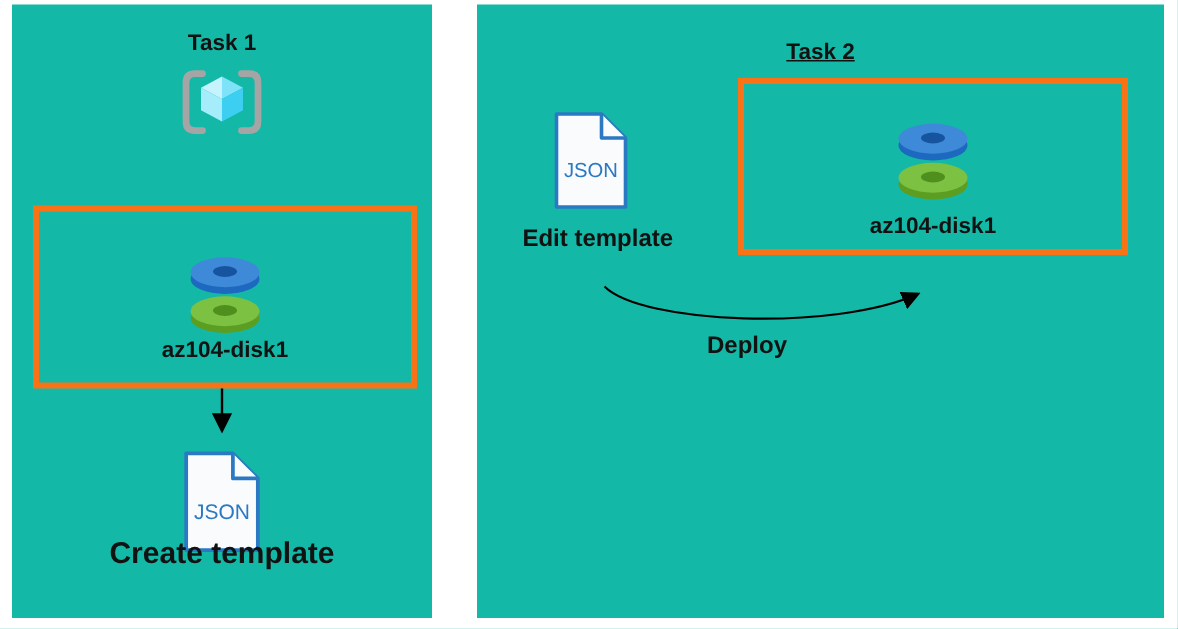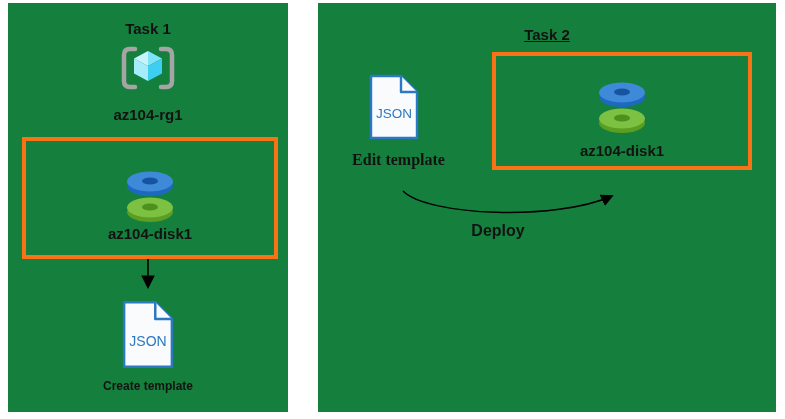--- a/index.html
+++ b/index.html
@@ -1,18 +1,18 @@
 <!DOCTYPE html>
 <html><head>
 <meta charset="utf-8">
 <style>
   html,body{margin:0;padding:0;background:#ffffff;}
   .page{position:relative;width:785px;height:419px;background:#ffffff;
         font-family:"Liberation Sans",sans-serif;overflow:hidden;}
-  .panel{position:absolute;top:3px;height:409px;background:#15803d;}
+  .panel{position:absolute;top:3px;height:409px;background:#14b8a6;}
   .panel-left{left:8px;width:280px;}
   .panel-right{left:318px;width:458px;}
   .lbl{position:absolute;font-weight:700;font-size:15px;color:#121212;
        text-align:center;white-space:nowrap;line-height:18px;}
   .full{left:0;width:100%;}
   .box{position:absolute;border:4px solid #f97316;background:transparent;}
   .abs{position:absolute;}
   svg{display:block;}
 </style>
 </head>
@@ -26,21 +26,20 @@
 
     <svg class="abs" style="left:112px;top:42px;" width="56" height="46" viewBox="0 0 56 46">
       <path d="M15,4 H10 Q4,4 4,10 V36 Q4,42 10,42 H15" fill="none" stroke="#A5A5A5" stroke-width="4.5" stroke-linecap="round"></path>
       <path d="M41,4 H46 Q52,4 52,10 V36 Q52,42 46,42 H41" fill="none" stroke="#A5A5A5" stroke-width="4.5" stroke-linecap="round"></path>
       <polygon points="28,6 14,13.5 28,21" fill="#C6F4FE"></polygon>
       <polygon points="28,6 42,13.5 28,21" fill="#7EE3F8"></polygon>
       <polygon points="14,13.5 28,21 28,36 14,28.5" fill="#A5EDFB"></polygon>
       <polygon points="42,13.5 28,21 28,36 42,28.5" fill="#3DCFF2"></polygon>
     </svg>
 
-    <div class="lbl full" style="top:103px;">az104-rg1</div>
 
     <div class="box" style="left:14px;top:134px;width:248px;height:114px;">
       <svg class="abs" style="left:100px;top:28px;" width="48" height="54" viewBox="0 0 48 54">
         <ellipse cx="24" cy="43" rx="23" ry="10" fill="#5B9E22"></ellipse>
         <ellipse cx="24" cy="38.5" rx="23" ry="10" fill="#7CC142"></ellipse>
         <ellipse cx="24" cy="38" rx="8" ry="3.6" fill="#4F8F1D"></ellipse>
         <ellipse cx="24" cy="17" rx="23" ry="10" fill="#1D69C0"></ellipse>
         <ellipse cx="24" cy="12.5" rx="23" ry="10" fill="#3E8AD9"></ellipse>
         <ellipse cx="24" cy="12" rx="8" ry="3.6" fill="#17549F"></ellipse>
       </svg>
@@ -55,34 +54,34 @@
       </defs>
       <path d="M10,3 V31" stroke="#000" stroke-width="1.6" fill="none" marker-end="url(#ah1)"></path>
     </svg>
 
     <svg class="abs" style="left:113px;top:296px;" width="54" height="71" viewBox="0 0 52 68">
       <path d="M3,3 H33 L49,19 V65 H3 Z" fill="#FAFBFC" stroke="#2B79C2" stroke-width="2.4" stroke-linejoin="round"></path>
       <path d="M33,3 V19 H49" fill="#FAFBFC" stroke="#2B79C2" stroke-width="2.4" stroke-linejoin="round"></path>
       <text x="26" y="45" text-anchor="middle" font-size="13.5" fill="#2B79C2" font-family="Liberation Sans, sans-serif">JSON</text>
     </svg>
 
-    <div class="lbl full" style="top:374px;font-size:12px;">Create template</div>
+    <div class="lbl full" style="top:357px;font-size:20px;">Create template</div>
   </section>
 
   <section class="panel panel-right">
 
     <div class="lbl full" style="top:23px;text-decoration:underline;">Task 2</div>
 
     <svg class="abs" style="left:50px;top:70px;" width="52" height="68" viewBox="0 0 52 68">
       <path d="M3,3 H33 L49,19 V65 H3 Z" fill="#FAFBFC" stroke="#2B79C2" stroke-width="2.4" stroke-linejoin="round"></path>
       <path d="M33,3 V19 H49" fill="#FAFBFC" stroke="#2B79C2" stroke-width="2.4" stroke-linejoin="round"></path>
       <text x="26" y="45" text-anchor="middle" font-size="13.5" fill="#2B79C2" font-family="Liberation Sans, sans-serif">JSON</text>
     </svg>
 
-    <div class="lbl" style="left:8px;width:145px;top:148px;font-size:16px;font-family:Liberation Serif, serif;">Edit template</div>
+    <div class="lbl" style="left:8px;width:145px;top:148px;font-size:16px;">Edit template</div>
 
     <div class="box" style="left:174px;top:49px;width:252px;height:110px;">
       <svg class="abs" style="left:102px;top:24px;" width="48" height="54" viewBox="0 0 48 54">
         <ellipse cx="24" cy="43" rx="23" ry="10" fill="#5B9E22"></ellipse>
         <ellipse cx="24" cy="38.5" rx="23" ry="10" fill="#7CC142"></ellipse>
         <ellipse cx="24" cy="38" rx="8" ry="3.6" fill="#4F8F1D"></ellipse>
         <ellipse cx="24" cy="17" rx="23" ry="10" fill="#1D69C0"></ellipse>
         <ellipse cx="24" cy="12.5" rx="23" ry="10" fill="#3E8AD9"></ellipse>
         <ellipse cx="24" cy="12" rx="8" ry="3.6" fill="#17549F"></ellipse>
       </svg>

